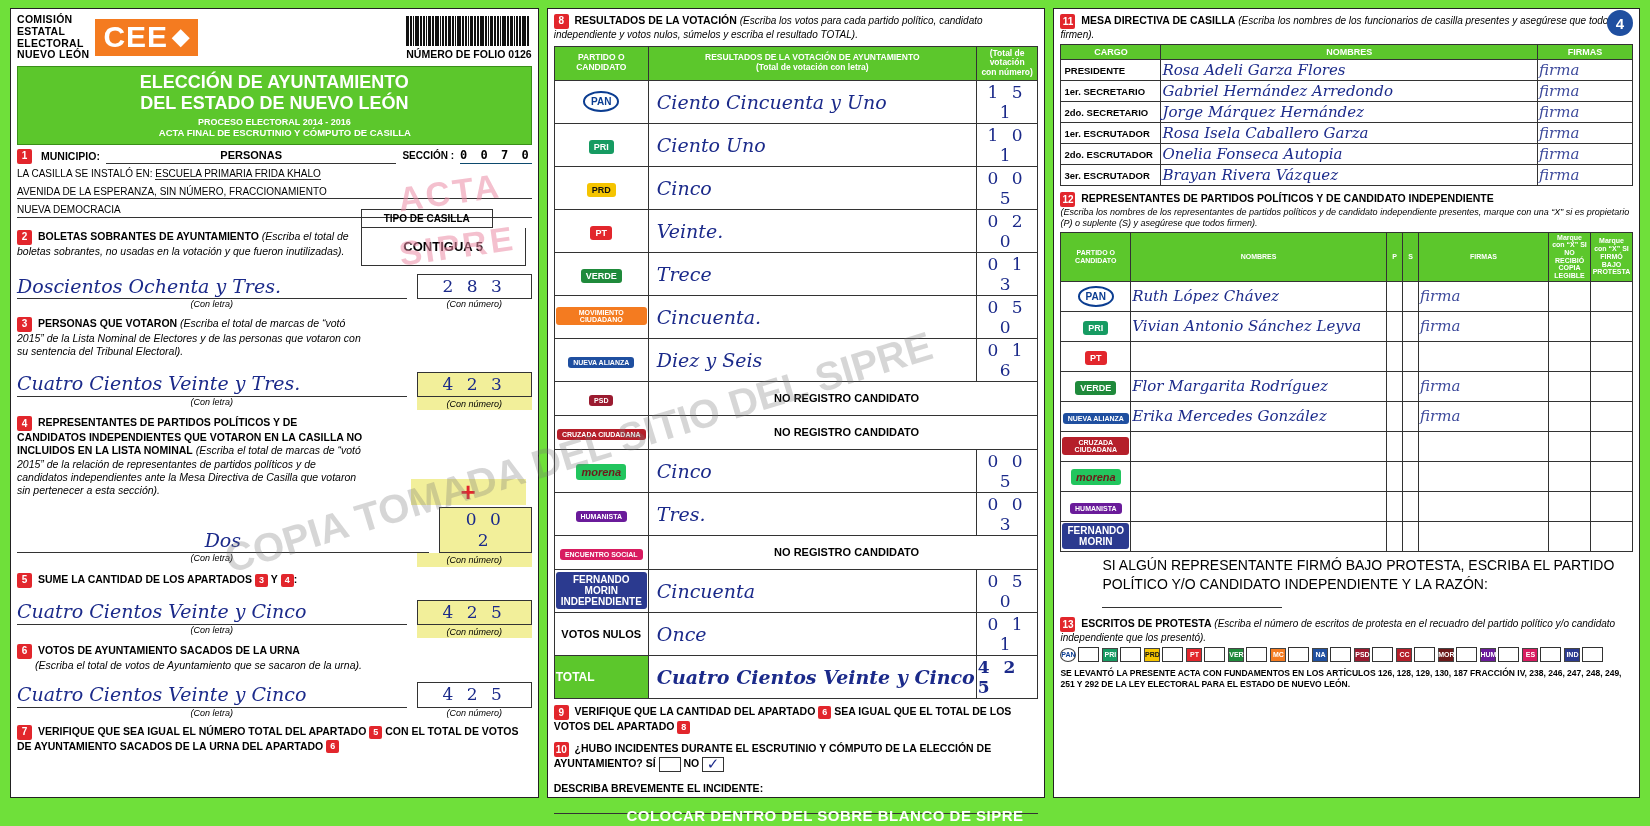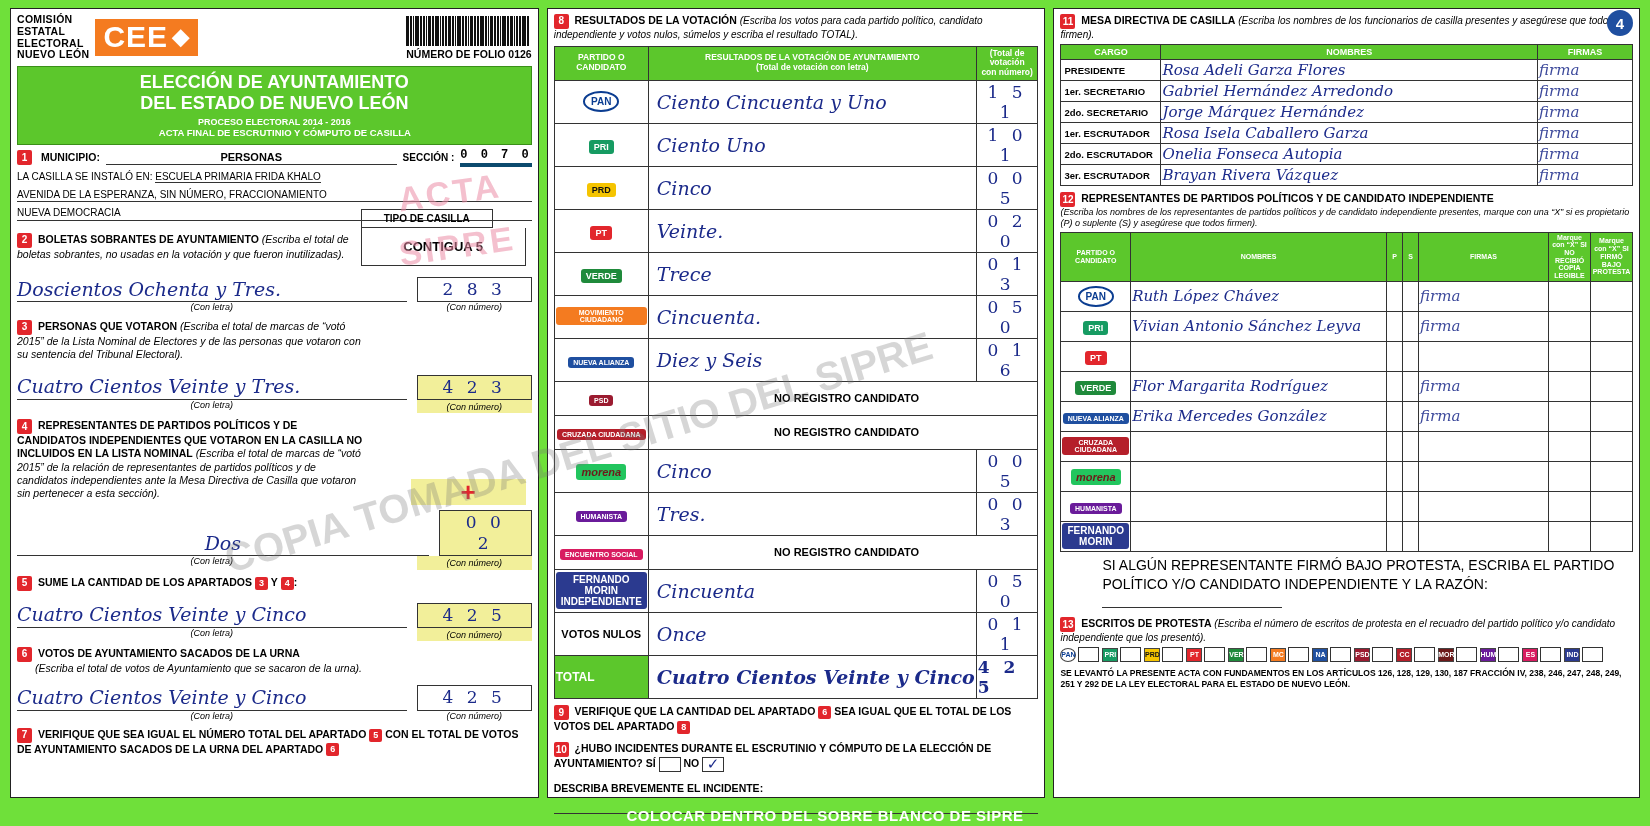--- a/index.html
+++ b/index.html
@@ -225,21 +225,21 @@
       </div>
 
       <div class="blk">
         <div class="boxrow">
           <div style="flex:1">
             <div style="display:flex;align-items:center;gap:6px;">
               <span class="num">1</span>
               <span class="b-title">MUNICIPIO:</span>
               <span style="flex:1;text-align:center;border-bottom:1px solid #333;font-size:11px;font-weight:bold;">PERSONAS</span>
               <span class="b-title" style="font-size:10px">SECCIÓN :</span>
-              <span class="seccion-digits" style="border-bottom:4px solid #0c4a6e;font-family:Liberation Mono, monospace;">0 0 7 0</span>
+              <span class="seccion-digits" style="border-bottom:1px solid #0c4a6e;">0 0 7 0</span>
             </div>
             <div style="margin-top:4px;font-size:10px;">
               <span>LA CASILLA SE INSTALÓ EN:</span>
               <span style="border-bottom:1px solid #333;">ESCUELA PRIMARIA FRIDA KHALO</span>
             </div>
             <div style="margin-top:5px;border-bottom:1px solid #333;font-size:10px;">AVENIDA DE LA ESPERANZA, SIN NÚMERO, FRACCIONAMIENTO</div>
             <div style="margin-top:5px;border-bottom:1px solid #333;font-size:10px;">NUEVA DEMOCRACIA</div>
           </div>
         </div>
       </div>

